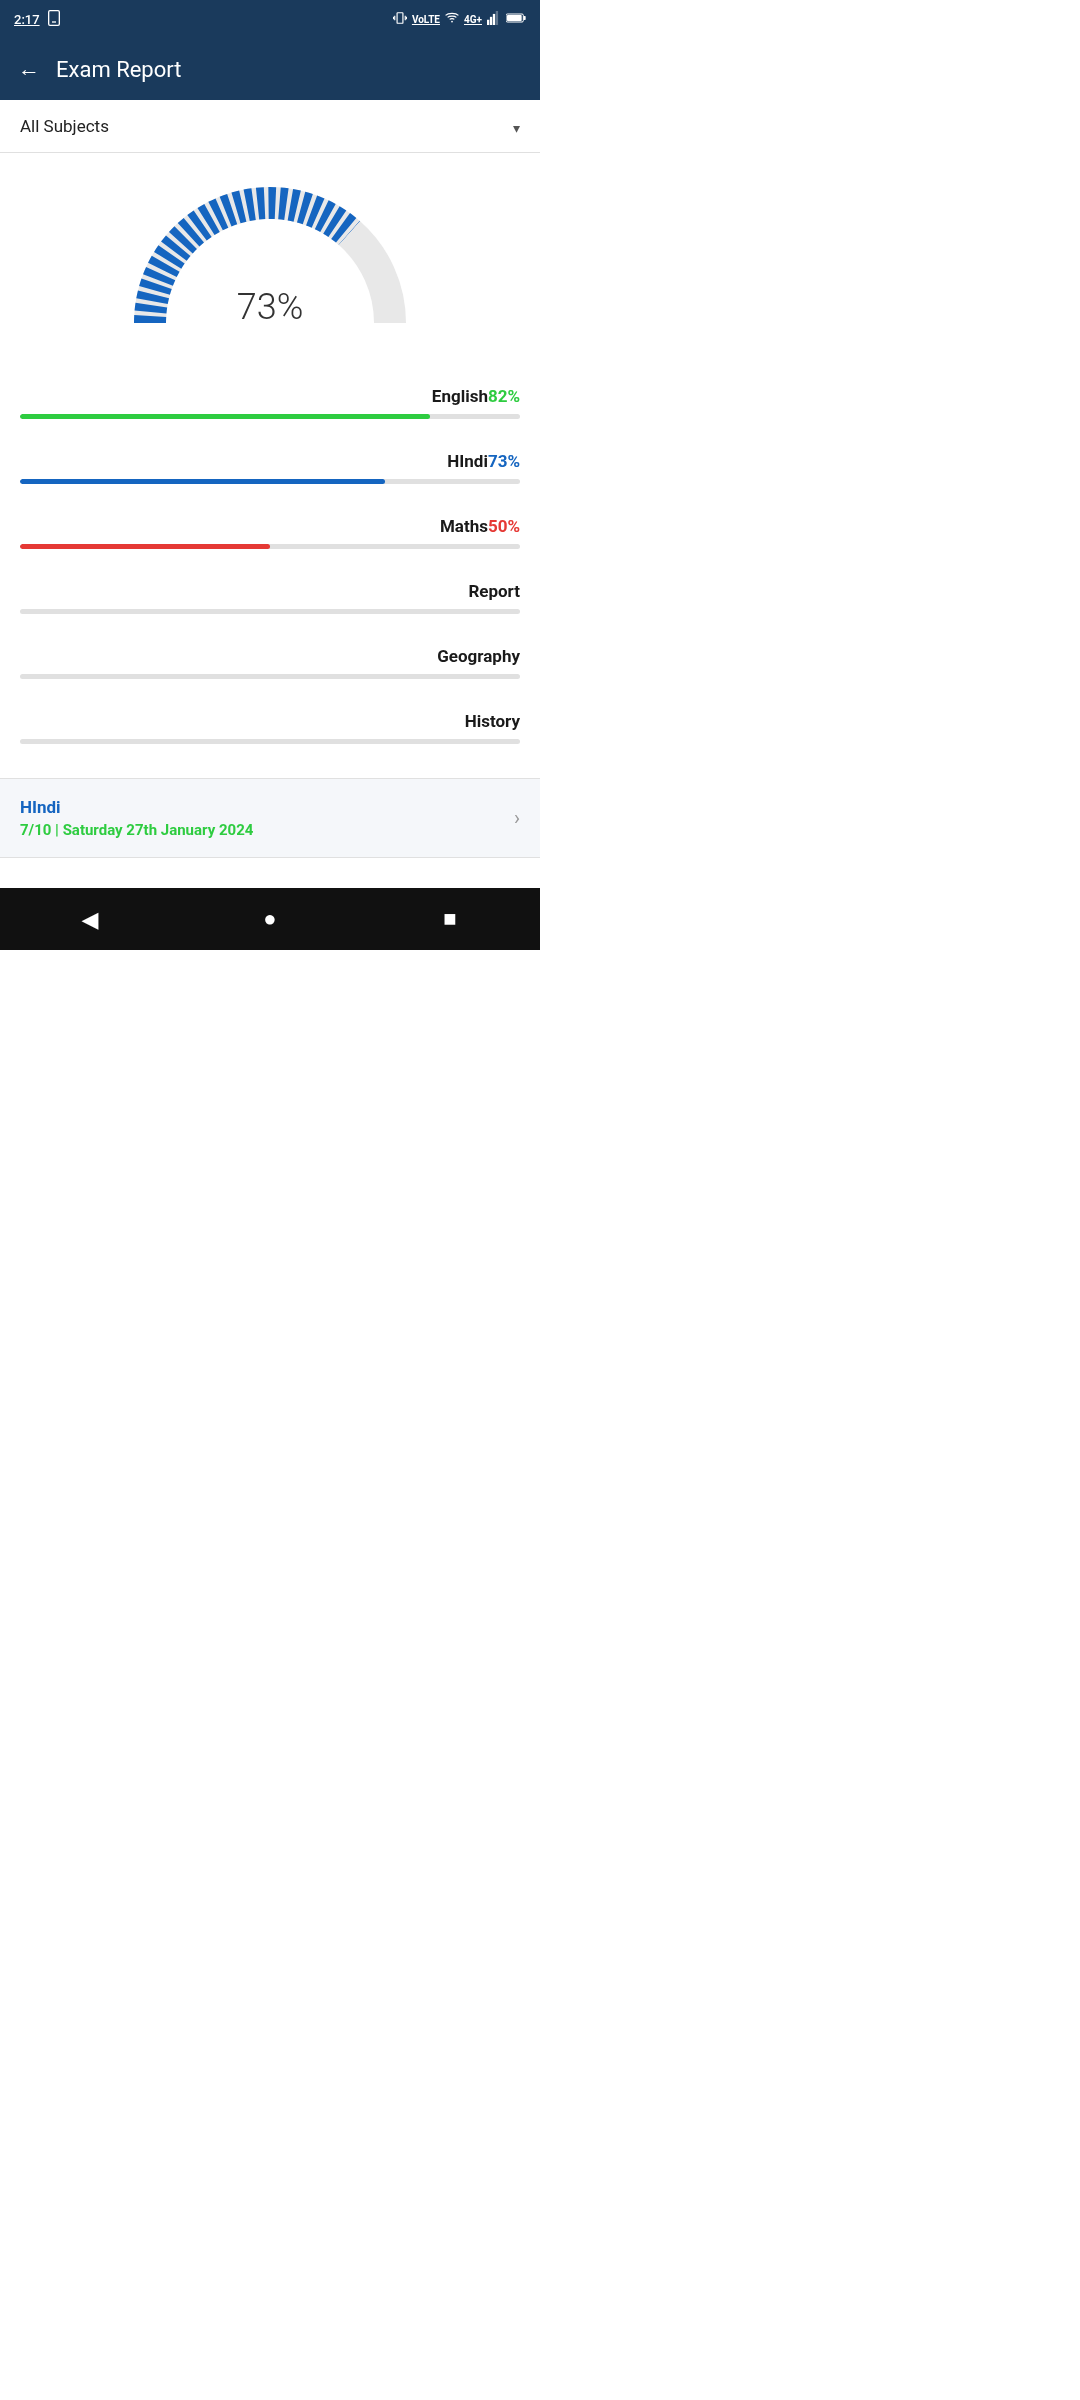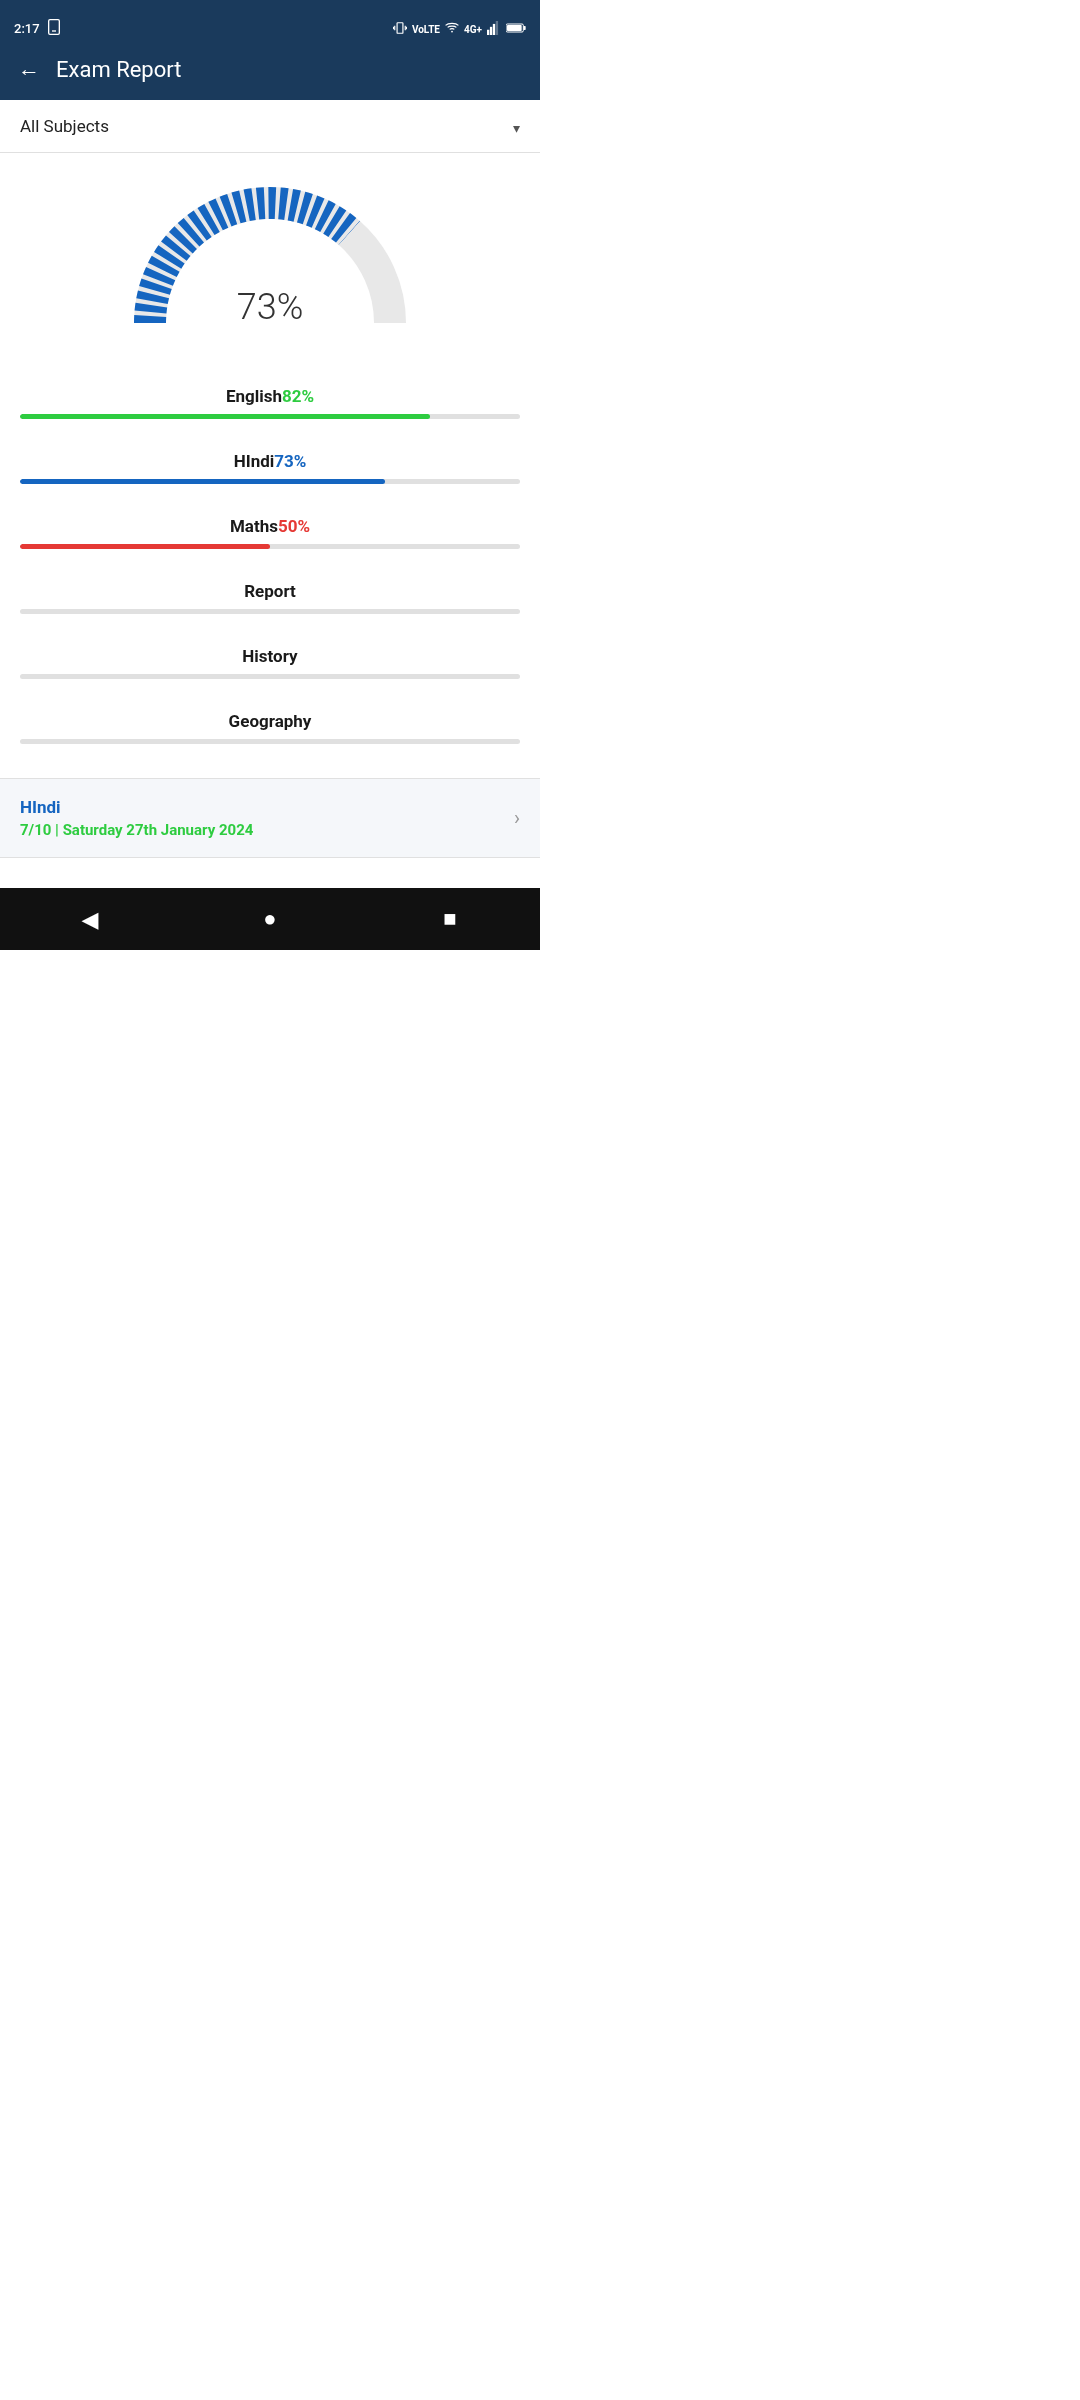--- a/index.html
+++ b/index.html
@@ -12,25 +12,26 @@
       background: #fff;
       overflow-x: hidden;
     }
 
     
     .status-bar {
       background: #1a3a5c;
       color: #fff;
       height: 38px;
       display: flex;
-      align-items: flex-end;
+      align-items: center;
       justify-content: space-between;
       padding: 0 14px;
       font-size: 13px;
       font-weight: 500;
+      text-decoration: underline;
     }
     .status-left { display: flex; align-items: center; gap: 6px; }
     .status-right { display: flex; align-items: center; gap: 5px; font-size: 11px; }
 
     
     .app-bar {
       background: #1a3a5c;
       color: #fff;
       height: 62px;
       display: flex;
@@ -98,21 +99,21 @@
     
     .subjects-section {
       padding: 10px 20px 0 20px;
     }
     .subject-row {
       padding: 18px 0 14px 0;
       border-bottom: none;
     }
     .subject-row-header {
       display: flex;
-      justify-content: center;
+      justify-content: flex-end;
       align-items: center;
       margin-bottom: 8px;
     }
     .subject-name {
       font-size: 17px;
       font-weight: 700;
       color: #1a1a1a;
     }
     .subject-percent {
       font-size: 17px;
@@ -305,31 +306,31 @@
       <span class="subject-name">Report</span>
       <span class="subject-percent"></span>
     </div>
     <div class="progress-track">
       <div class="progress-fill fill-gray" style="width:0%"></div>
     </div>
   </div>
 
   <div class="subject-row">
     <div class="subject-row-header">
+      <span class="subject-name">Geography</span>
+      <span class="subject-percent"></span>
+    </div>
+    <div class="progress-track">
+      <div class="progress-fill fill-gray" style="width:0%"></div>
+    </div>
+  </div>
+
+  <div class="subject-row">
+    <div class="subject-row-header">
       <span class="subject-name">History</span>
-      <span class="subject-percent"></span>
-    </div>
-    <div class="progress-track">
-      <div class="progress-fill fill-gray" style="width:0%"></div>
-    </div>
-  </div>
-
-  <div class="subject-row">
-    <div class="subject-row-header">
-      <span class="subject-name">Geography</span>
       <span class="subject-percent"></span>
     </div>
     <div class="progress-track">
       <div class="progress-fill fill-gray" style="width:0%"></div>
     </div>
   </div>
 
 </div>
 
 <div class="bottom-card">

